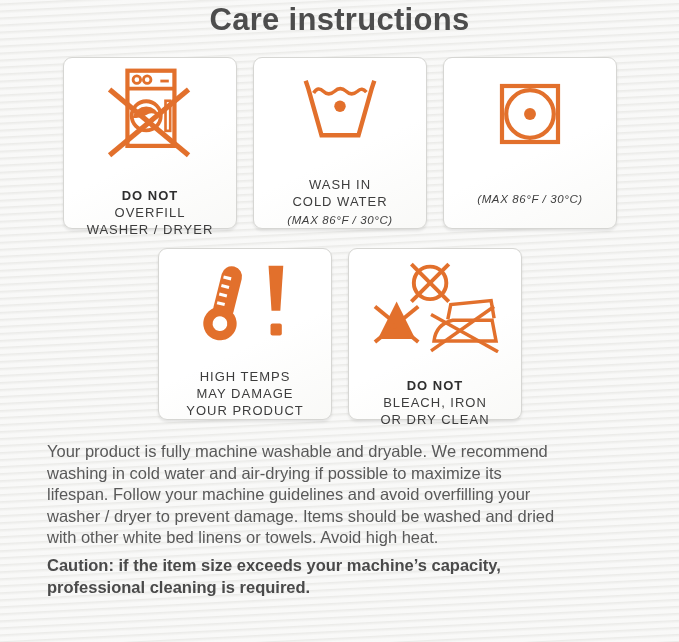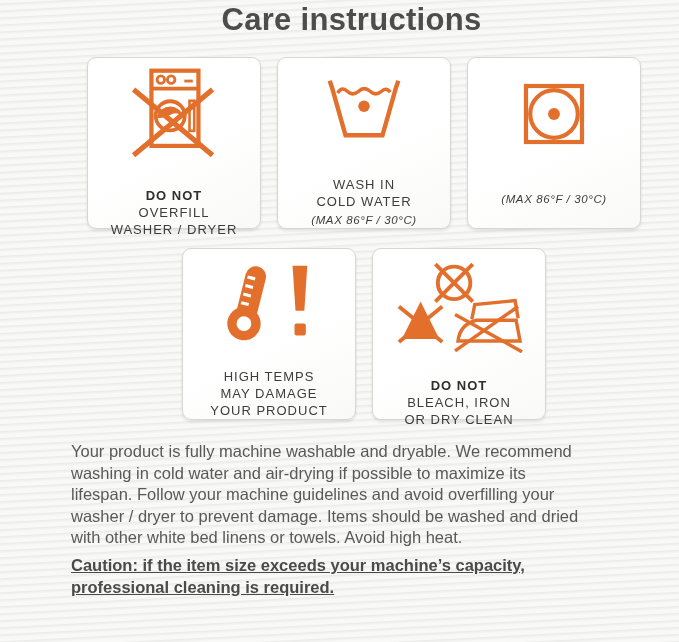--- a/index.html
+++ b/index.html
@@ -6,21 +6,21 @@
   html,body { width: 679px; height: 642px; }
   body {
     font-family: "Liberation Sans", sans-serif;
     background-color: #f1f1ef;
     background-image: repeating-linear-gradient(177deg,
       rgba(255,255,255,0.55) 0px, rgba(255,255,255,0.55) 3px,
       rgba(210,210,206,0.18) 4px, rgba(255,255,255,0.55) 7px);
     position: relative;
     overflow: hidden;
   }
-  .stage { position: absolute; inset: 0; margin-left: 24px; }
+  .stage { position: absolute; inset: 0; }
   .page-title {
     position: absolute; top: 2px; left: 0; width: 100%;
     text-align: center;
     font-size: 31px; font-weight: bold; letter-spacing: 0.3px;
     color: #4d4d4d;
   }
   .card {
     position: absolute;
     width: 174px; height: 172px;
     background: linear-gradient(155deg, #ffffff 55%, #f9f9f7 100%);
@@ -59,21 +59,20 @@
   .sub-label:empty { display: none; }
   .body-paragraph {
     position: absolute; left: 47px; top: 441px; width: 600px;
     font-size: 16.5px; line-height: 21.5px; color: #595959;
     white-space: pre-line;
   }
   .caution-text {
     position: absolute; left: 47px; top: 555px; width: 600px;
     font-size: 16.5px; line-height: 21.5px; font-weight: bold; color: #4a4a4a;
     white-space: pre-line;
-    text-decoration: underline;
   }
   svg { display: block; }
   .orange-stroke { stroke: #e2702c; fill: none; }
   .orange-fill { fill: #e2702c; }
 </style>
 </head>
 <body>
 
 <div class="stage">
 

